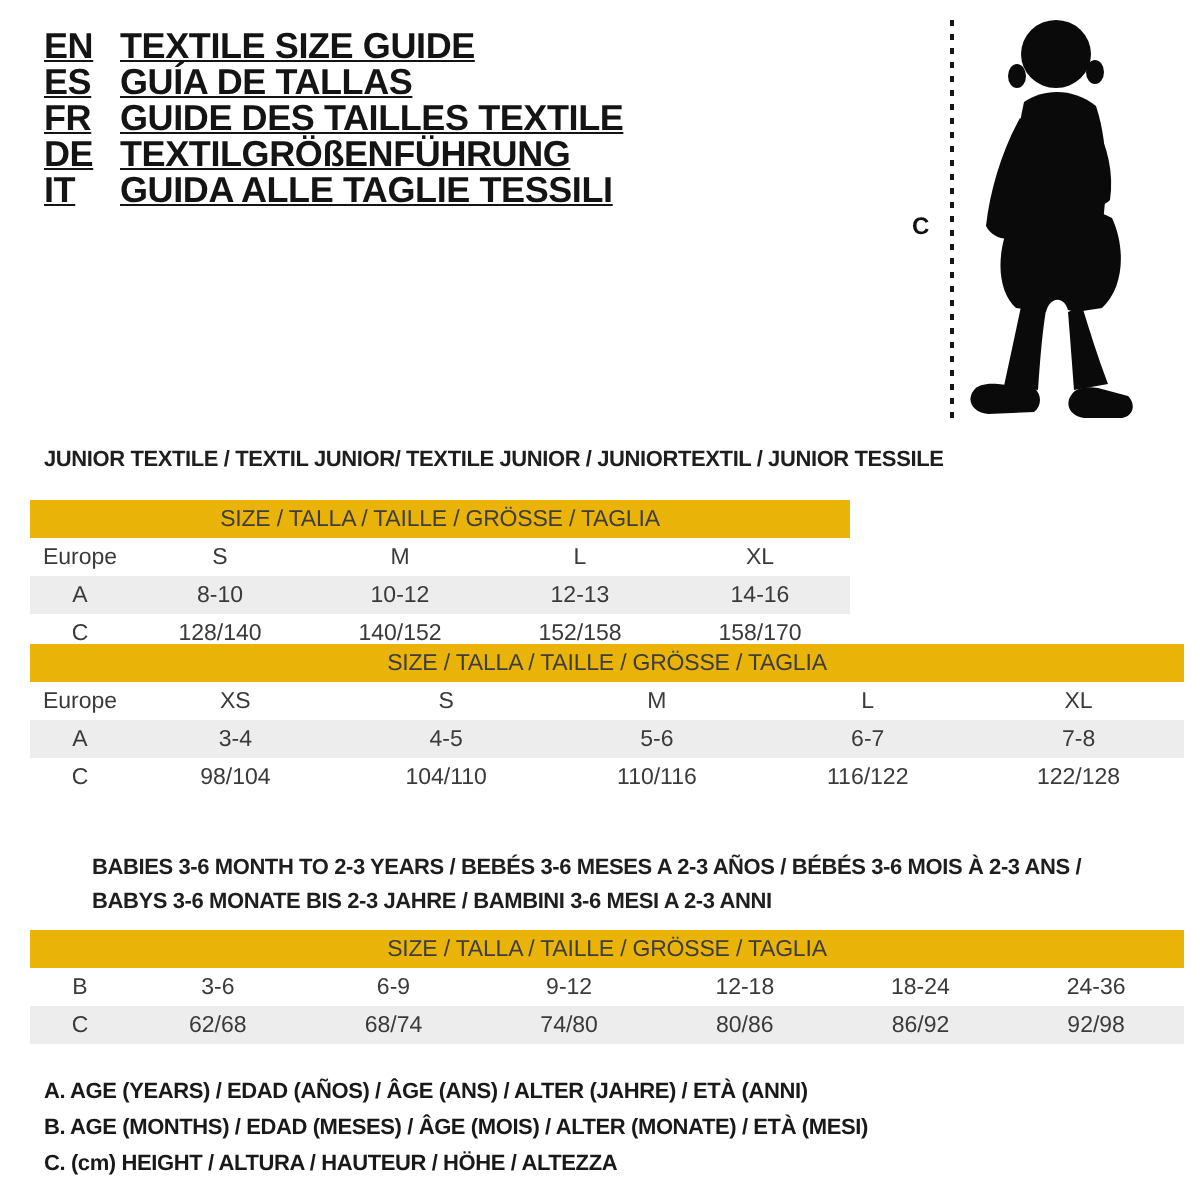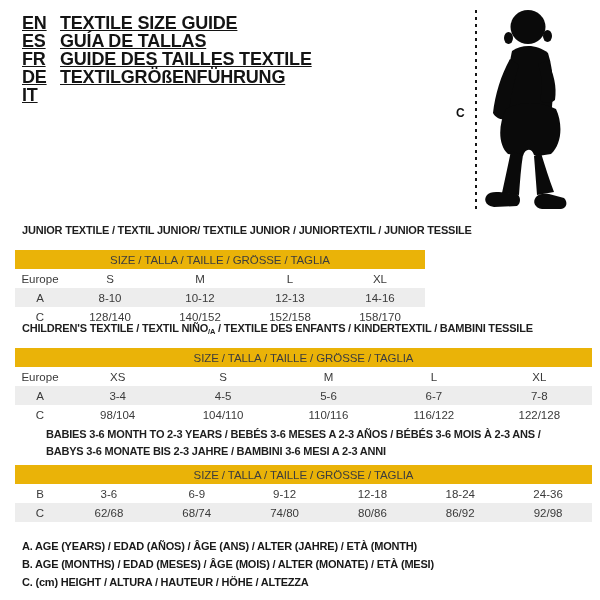--- a/index.html
+++ b/index.html
@@ -59,20 +59,21 @@
     <div class="lang-row">
       <span class="lang-code">FR</span>
       <span class="lang-text">GUIDE DES TAILLES TEXTILE</span>
     </div>
     <div class="lang-row">
       <span class="lang-code">DE</span>
       <span class="lang-text">TEXTILGRÖßENFÜHRUNG</span>
     </div>
     <div class="lang-row">
       <span class="lang-code">IT</span>
+      <span class="lang-text">GUIDA ALLE TAGLIE TESSILI</span>
     </div>
   </div>
 
   <div class="figure">
     <span class="c-label">C</span>
     <div class="dash-line"></div>
     <svg class="baby-svg" viewBox="0 0 96 202" xmlns="http://www.w3.org/2000/svg">
       <g fill="#0a0a0a">
         <ellipse cx="47" cy="20" rx="17.5" ry="17"></ellipse>
         <ellipse cx="27.5" cy="31" rx="4.5" ry="6"></ellipse>
@@ -122,21 +123,20 @@
         <td>128/140</td>
         <td>140/152</td>
         <td>152/158</td>
         <td>158/170</td>
       </tr>
     </tbody>
       </table>
   </div>
 
   <div class="section" id="section-children">
-    <div class="tbl-title"><span>CHILDREN'S TEXTILE / TEXTIL NIÑO</span><span class="sub">/A</span><span> / TEXTILE DES ENFANTS / KINDERTEXTIL / BAMBINI TESSILE</span></div>
     <table class="size-table">
       <colgroup>
           <col style="width:50px">
           <col>
           <col>
           <col>
           <col>
           <col>
         </colgroup>
       <tbody>
@@ -206,18 +206,18 @@
         <td>74/80</td>
         <td>80/86</td>
         <td>86/92</td>
         <td>92/98</td>
       </tr>
     </tbody>
       </table>
   </div>
 
   <div class="footnotes">
-    <div class="footnote">A. AGE (YEARS) / EDAD (AÑOS) / ÂGE (ANS) / ALTER (JAHRE) / ETÀ (MONTH)</div>
+    <div class="footnote">A. AGE (YEARS) / EDAD (AÑOS) / ÂGE (ANS) / ALTER (JAHRE) / ETÀ (ANNI)</div>
     <div class="footnote">B. AGE (MONTHS) / EDAD (MESES) / ÂGE (MOIS) / ALTER (MONATE) / ETÀ (MESI)</div>
     <div class="footnote">C. (cm) HEIGHT / ALTURA / HAUTEUR / HÖHE / ALTEZZA</div>
   </div>
 
 </div>
 
 </body></html>

